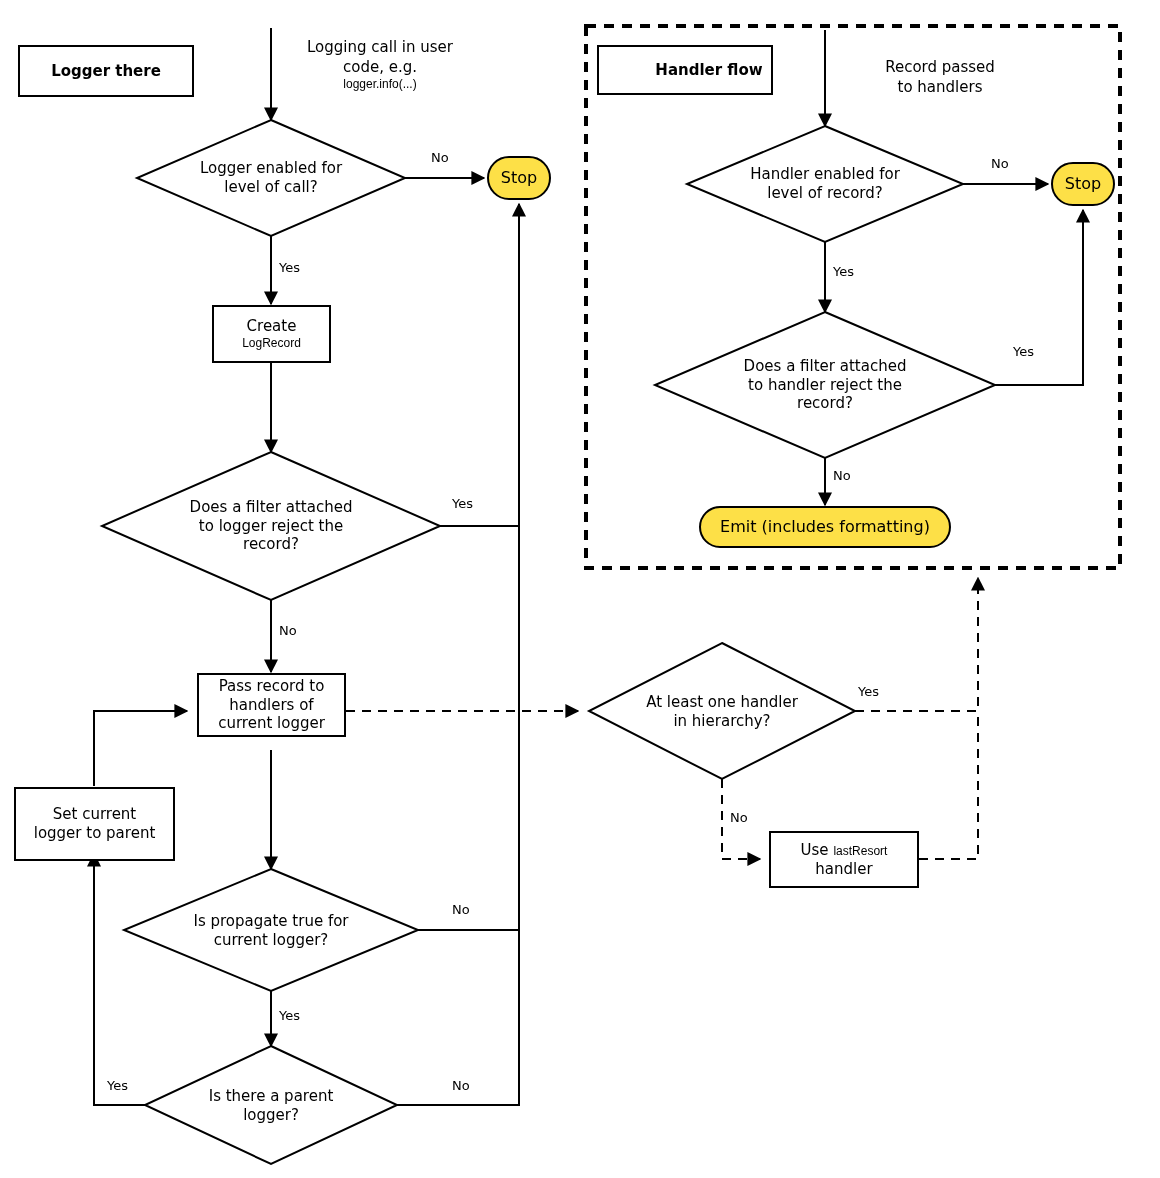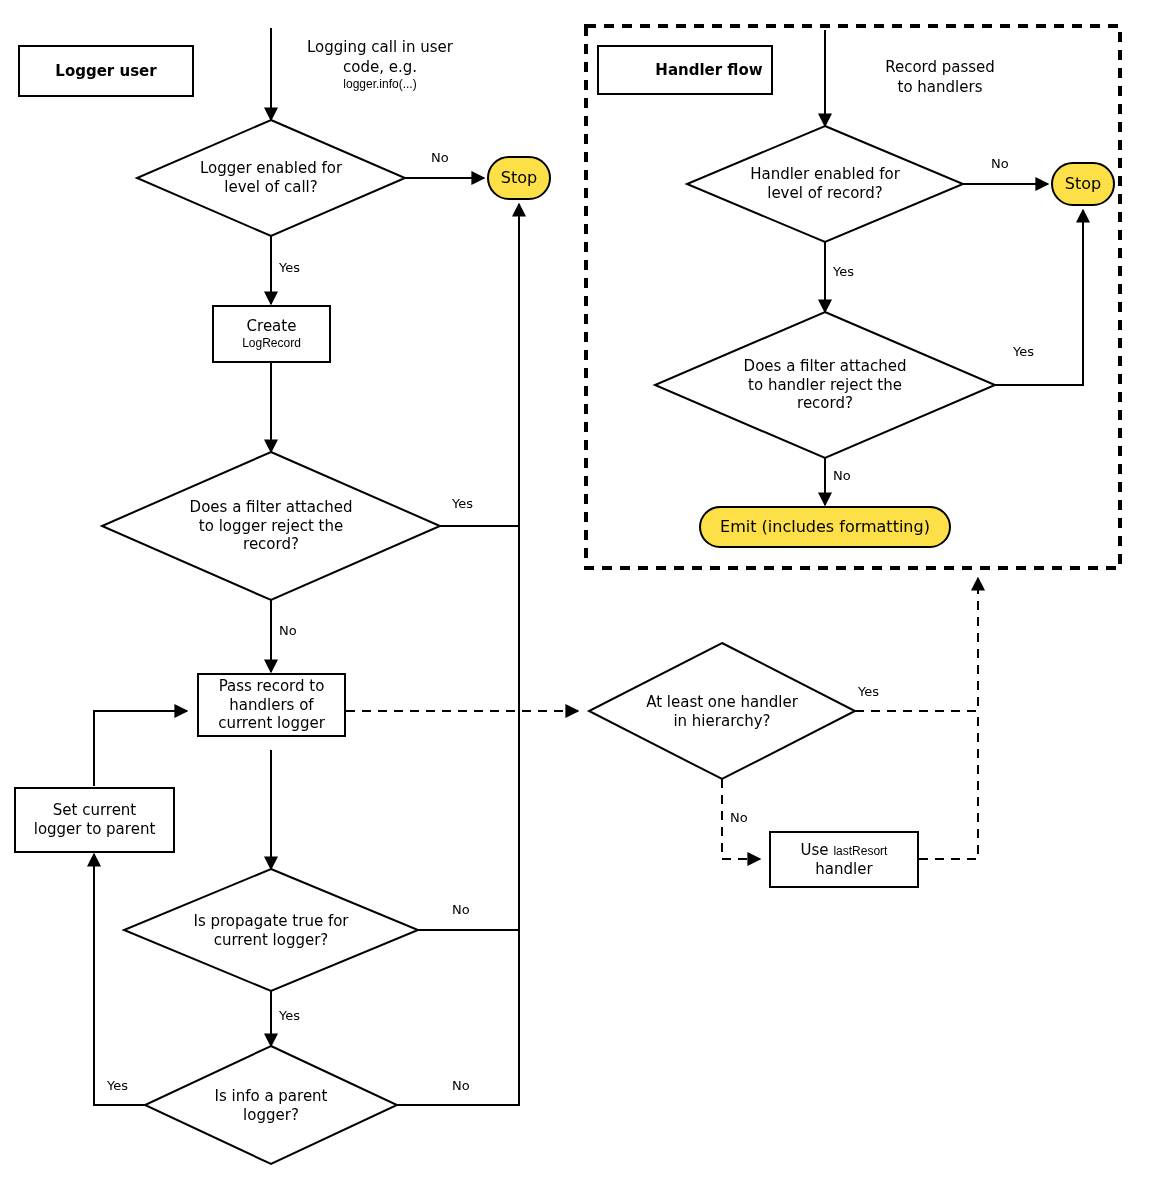--- a/index.html
+++ b/index.html
@@ -140,21 +140,21 @@
     <polygon points="722,643 855,711 722,779 589,711" fill="#fff" stroke="#000" stroke-width="2"></polygon>
 
     <polyline points="855,711 978,711 978,578" fill="none" stroke="#000" stroke-width="2" stroke-dasharray="9 7" marker-end="url(#arrow)"></polyline>
 
     <polyline points="722,779 722,859 760,859" fill="none" stroke="#000" stroke-width="2" stroke-dasharray="9 7" marker-end="url(#arrow)"></polyline>
 
     <polyline points="919,859 978,859 978,711" fill="none" stroke="#000" stroke-width="2" stroke-dasharray="9 7"></polyline>
   </svg>
 
   <div class="node title-box" style="left:18px; top:45px; width:176px; height:52px;">
-    <span>Logger user</span>
+    <span>Logger there</span>
   </div>
 
   <div class="node title-box" style="left:597px; top:45px; width:176px; height:50px;padding-left:48px;">
     <span>Handler flow</span>
   </div>
 
   <div class="plain" style="left:285px; top:38px; width:190px;">
     <div>Logging call in user</div>
     <div>code, e.g.</div>
     <div class="mono">logger.info(...)</div>
@@ -203,21 +203,21 @@
   </div>
 
   <div class="node box f15" style="left:197px; top:673px; width:149px; height:64px;">
     <div>
       <div>Pass record to</div>
       <div>handlers of</div>
       <div>current logger</div>
     </div>
   </div>
 
-  <div class="node box f15" style="left:14px; top:787px; width:161px; height:66px;">
+  <div class="node box f15" style="left:14px; top:787px; width:161px; height:74px;">
     <div>
       <div>Set current</div>
       <div>logger to parent</div>
     </div>
   </div>
 
   <div class="diamond-label f15" style="left:156px; top:903px; width:230px; height:56px;">
     <div>
       <div>Is propagate true for</div>
       <div>current logger?</div>
@@ -227,21 +227,21 @@
   <div class="edge-label" style="left:452px; top:902px;">
     <span>No</span>
   </div>
 
   <div class="edge-label" style="left:279px; top:1008px;">
     <span>Yes</span>
   </div>
 
   <div class="diamond-label f15" style="left:166px; top:1078px; width:210px; height:56px;">
     <div>
-      <div>Is info a parent</div>
+      <div>Is there a parent</div>
       <div>logger?</div>
     </div>
   </div>
 
   <div class="edge-label" style="left:107px; top:1078px;">
     <span>Yes</span>
   </div>
 
   <div class="edge-label" style="left:452px; top:1078px;">
     <span>No</span>

